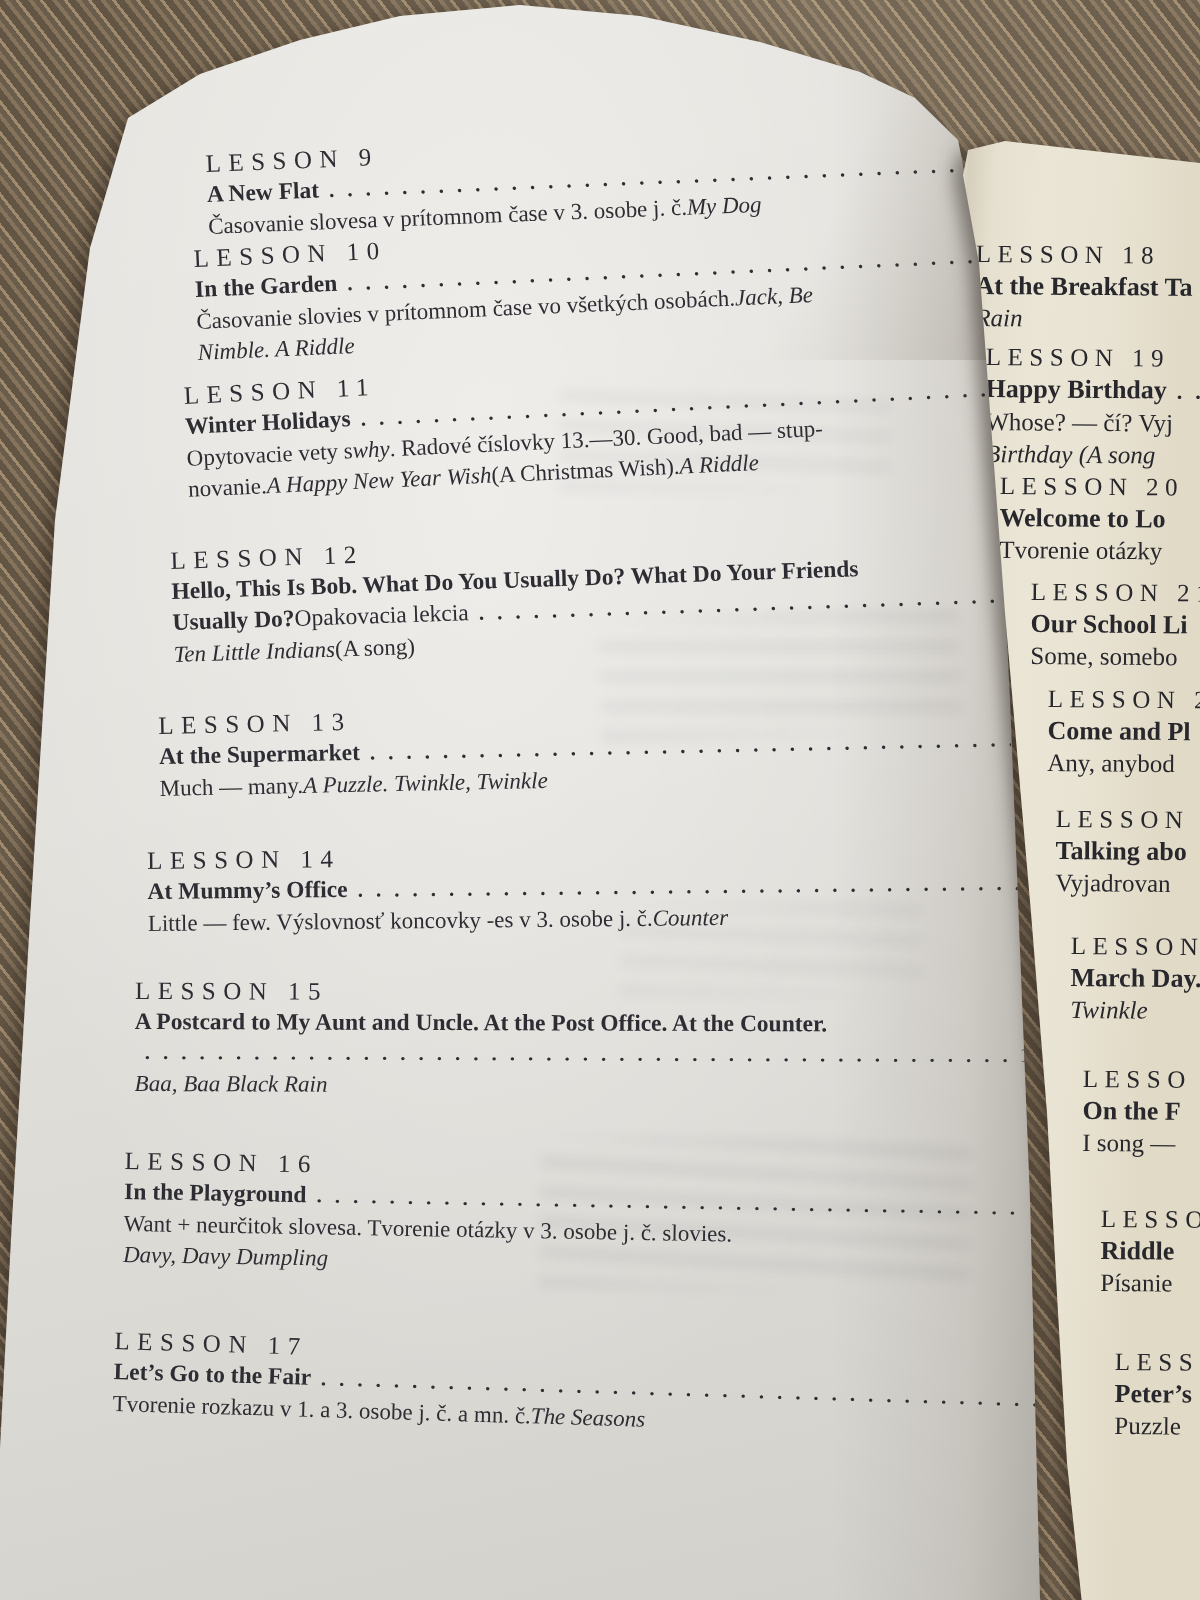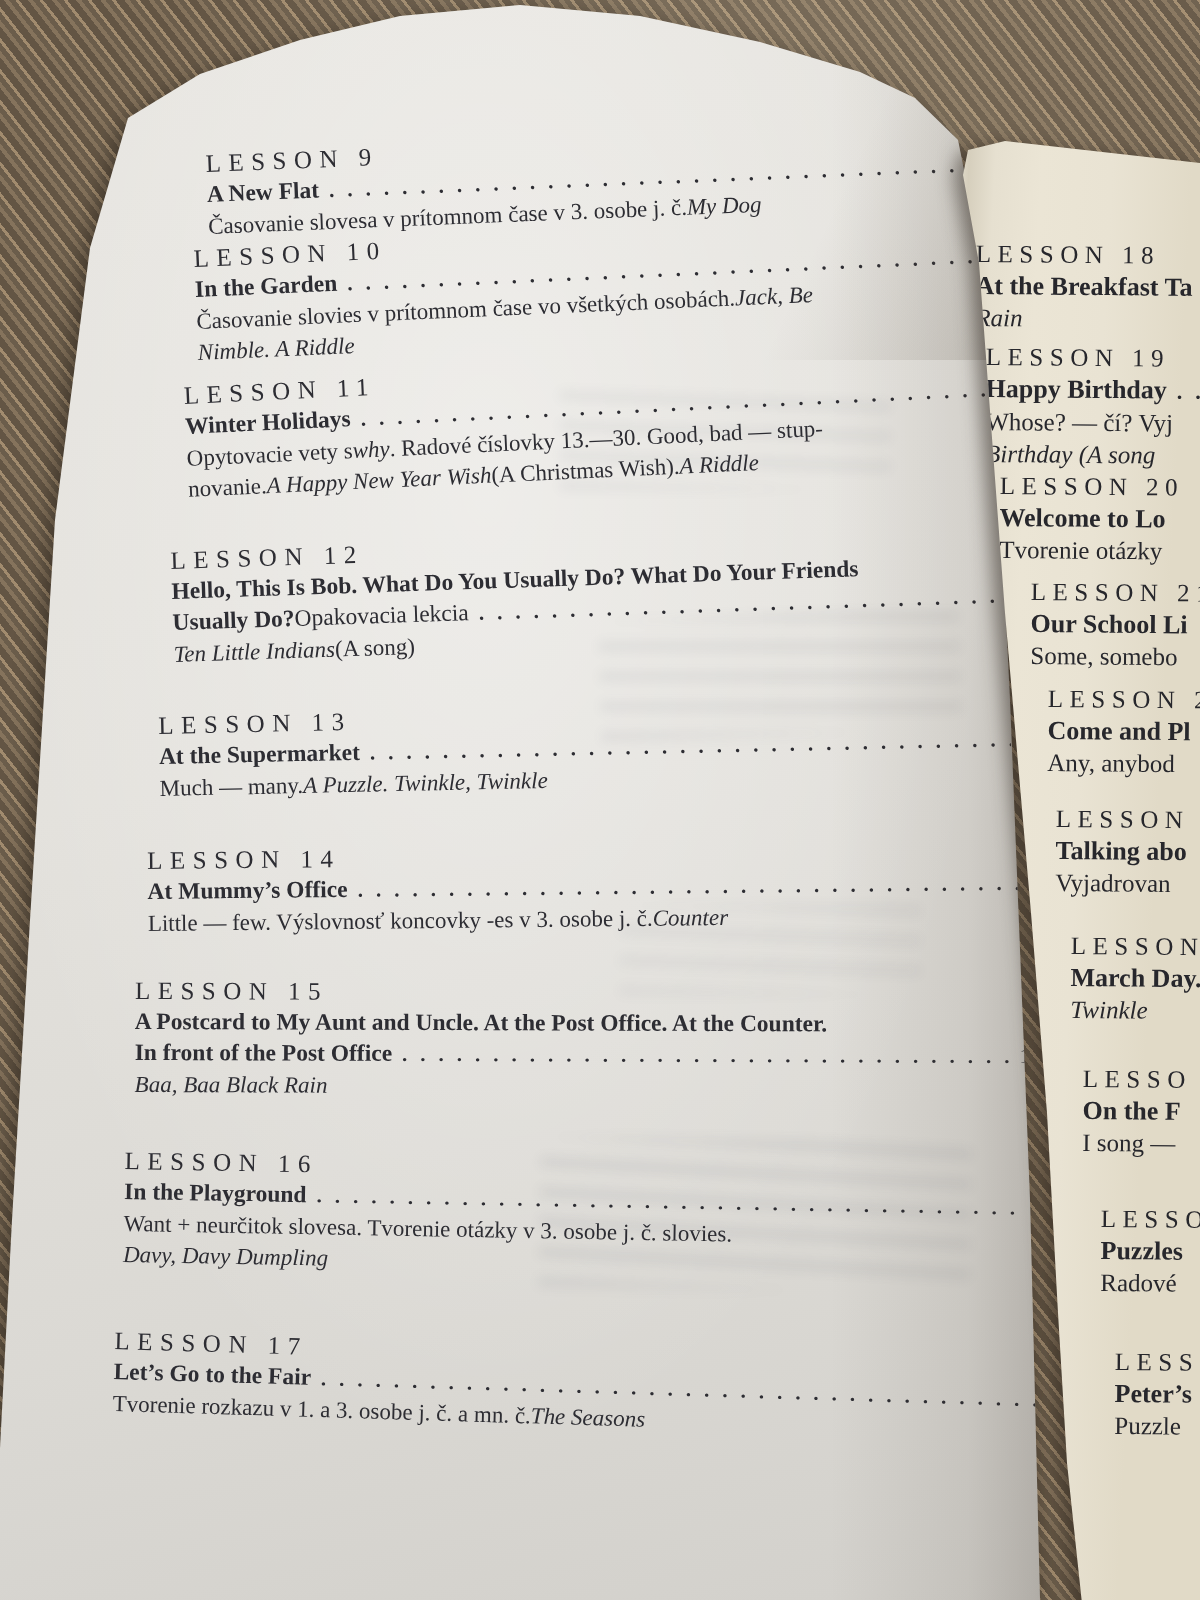--- a/index.html
+++ b/index.html
@@ -150,21 +150,20 @@
               <span>Little — few. Výslovnosť koncovky -es v 3. osobe j. č. </span>
               <span class="i">Counter</span>
             </div>
           </div>
           <div class="lesson" style="left: 135px; top: 975px; width: 905px; transform: rotate(0.2deg);">
             <div class="row lab">LESSON 15</div>
             <div class="row trow">
               <span class="b ">A Postcard to My Aunt and Uncle. At the Post Office. At the Counter.</span>
             </div>
             <div class="row trow">
-              <span class="b ">In front of the Post Office</span>
               <span class="dots">..........................................................................................</span>
               <span class="pnum">11</span>
             </div>
             <div class="row drow">
               <span class="i">Baa, Baa Black Rain</span>
             </div>
           </div>
           <div class="lesson" style="left: 125px; top: 1145px; width: 927px; transform: rotate(1deg);">
             <div class="row lab">LESSON 16</div>
             <div class="row trow">
@@ -272,24 +271,24 @@
             <div class="rrow rtitle">
               <span class="b">On the F</span>
             </div>
             <div class="rrow rsub">
               <span>I song —</span>
             </div>
           </div>
           <div class="ritem" style="left: 146px; top: 1190px;">
             <div class="rrow rlab">LESSO</div>
             <div class="rrow rtitle">
-              <span class="b">Puzzles</span>
-            </div>
-            <div class="rrow rsub">
-              <span>Radové</span>
+              <span class="b">Riddle</span>
+            </div>
+            <div class="rrow rsub">
+              <span>Písanie</span>
             </div>
           </div>
           <div class="ritem" style="left: 160px; top: 1333px;">
             <div class="rrow rlab">LESS</div>
             <div class="rrow rtitle">
               <span class="b">Peter’s</span>
             </div>
             <div class="rrow rsub">
               <span>Puzzle</span>
             </div>

